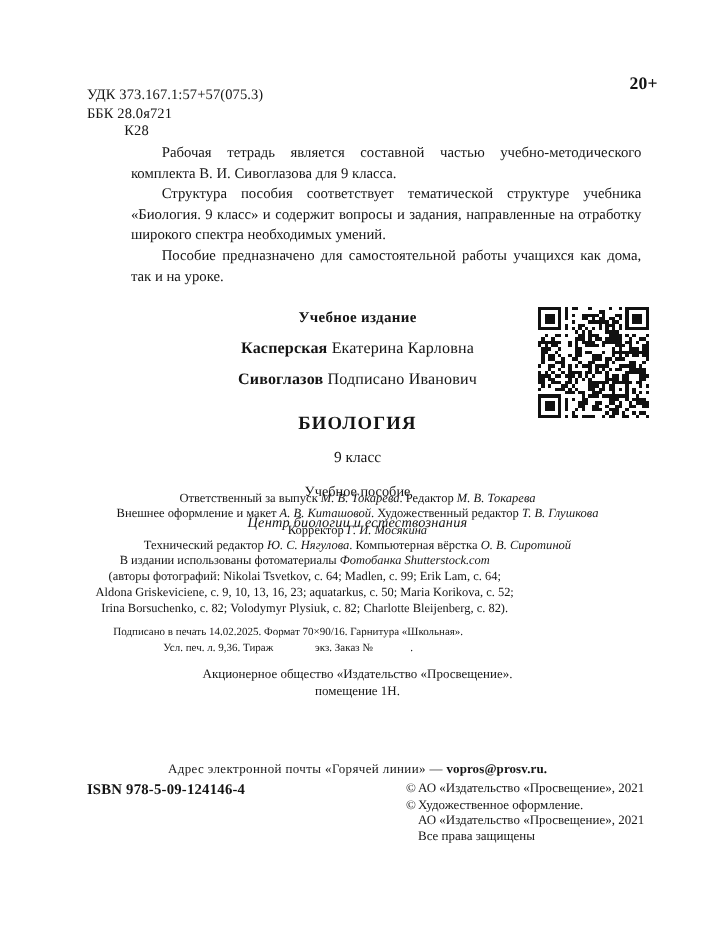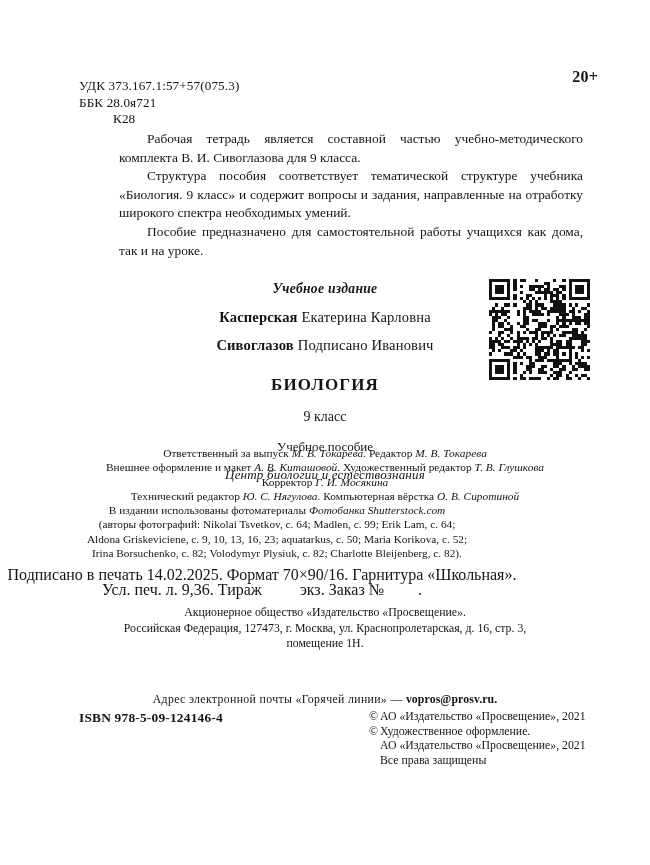--- a/index.html
+++ b/index.html
@@ -61,21 +61,20 @@
 
   
   .title-block {
     position: absolute;
     left: 0;
     top: 281px;
     width: 650px;
     text-align: center;
   }
   .edition-kind {
-    font-style: italic;
     font-weight: bold;
     font-size: 13.6px;
     letter-spacing: 0.3px;
   }
   .author-line {
     font-size: 14.6px;
     margin-top: 11px;
     letter-spacing: 0.15px;
   }
   .author-line.first { margin-top: 12px; }
@@ -142,21 +141,21 @@
   .photo-credits .row { white-space: nowrap; }
   .photo-credits i { font-style: italic; }
 
   
   .print-data {
     position: absolute;
     left: 0;
     top: 567px;
     width: 524px;
     text-align: center;
-    font-size: 16px;
+    font-size: 10px;
     line-height: 15.4px;
   }
   .print-data .row { white-space: nowrap; }
   .gap-wide { display: inline-block; width: 38px; }
   .gap-mid  { display: inline-block; width: 34px; }
 
   
   .publisher {
     position: absolute;
     left: 0;
@@ -263,21 +262,20 @@
 
   <div class="print-data">
     <div class="row">Подписано в печать 14.02.2025. Формат 70×90/16. Гарнитура «Школьная».</div>
     <div class="row">
       <span>Усл. печ. л. 9,36. Тираж</span><span class="gap-wide"></span><span>экз. Заказ №</span><span class="gap-mid"></span><span>.</span>
     </div>
   </div>
 
   <div class="publisher">
     <div class="row">Акционерное общество «Издательство «Просвещение».</div>
-    <div class="row">Российская Федерация, 127473, г. Москва, ул. Краснопролетарская, д. 16, стр. 3,</div>
     <div class="row">помещение 1Н.</div>
   </div>
 
   <div class="hotline">
     <span>Адрес  электронной  почты  «Горячей  линии»  —  </span><b>vopros@prosv.ru.</b>
   </div>
 
   <div class="isbn">ISBN 978-5-09-124146-4</div>
   <div class="copyright">
       <div class="row"><span class="cmark">©</span><span>АО «Издательство «Просвещение», 2021</span></div>

